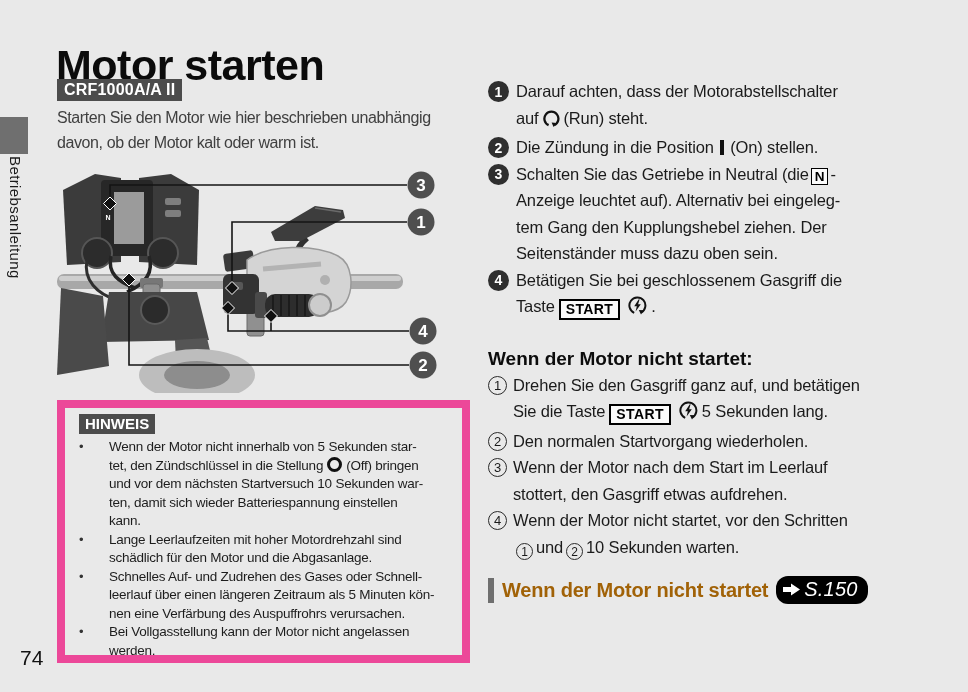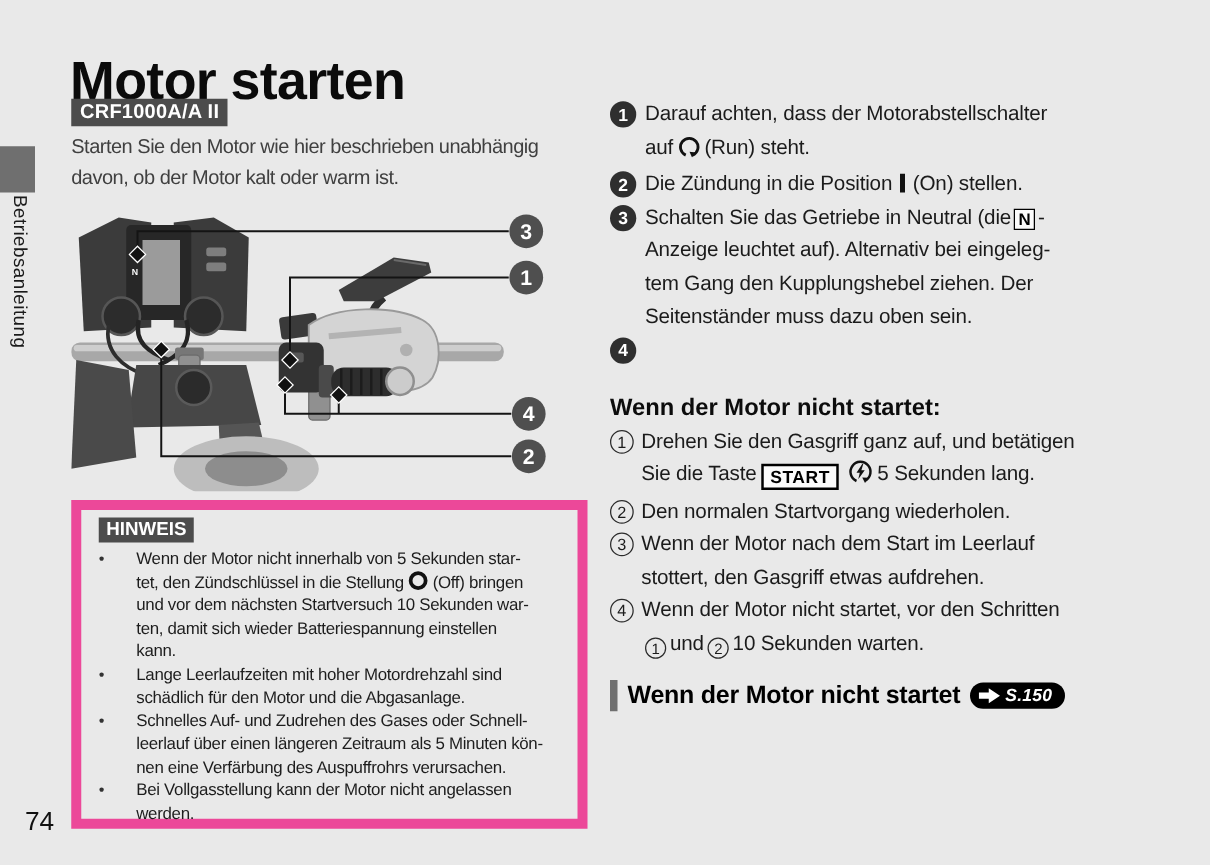--- a/index.html
+++ b/index.html
@@ -68,27 +68,27 @@
   .restart-heading { margin:25px 0 2px 0; font-size:19px; font-weight:bold; color:#0c0c0c; }
   .rstep-num {
     flex:0 0 19px; width:19px; height:19px; border-radius:50%;
     border:1.5px solid #2a2a2a; box-sizing:border-box; background:transparent;
     color:#1b1b1b; font-size:13px;
     display:flex; align-items:center; justify-content:center;
     margin:4px 6px 0 0;
   }
   .ref-row { margin-top:16px; display:flex; align-items:center; }
   .ref-bar { width:6px; height:25px; background:#6f6f6f; margin-right:8px; }
-  .ref-label { font-size:20px; font-weight:bold; color:#000000; letter-spacing:-0.2px; }
+  .ref-label { font-size:20px; font-weight:bold; color:#a16207; letter-spacing:-0.2px; }
   .ref-pill {
     margin-left:8px; background:#000; color:#fff; border-radius:12px;
     display:inline-flex; align-items:center; padding:2px 10px 3px 7px; cursor:pointer;
   }
   .ref-pill .arrow { margin-right:4px; display:inline-flex; }
-  .ref-pill .ref-text { font-size:14px; font-weight:bold; font-style:italic; letter-spacing:0.2px; }
+  .ref-pill .ref-text { font-size:20px; font-weight:normal; font-style:italic; letter-spacing:0.2px; }
 
   
   .n-badge {
     display:inline-block; border:1.5px solid #000; background:#fbfbfb;
     font-weight:bold; font-size:13.5px; line-height:15px; padding:0 3px;
     margin:0 2px; vertical-align:-1px; color:#000;
   }
   .start-badge {
     display:inline-block; border:2px solid #000; background:#fbfbfb;
     font-weight:bold; font-size:14px; line-height:17px; padding:0 5px;
@@ -245,20 +245,26 @@
   <div class="step">
     <span class="step-num-badge">3</span>
     <div class="step-text"><span>Schalten Sie das Getriebe in Neutral (die</span><span class="n-badge">N</span><span>-
 Anzeige leuchtet auf). Alternativ bei eingeleg-
 tem Gang den Kupplungshebel ziehen. Der
 Seitenständer muss dazu oben sein.</span></div>
   </div>
 
   <div class="step">
     <span class="step-num-badge">4</span>
+    <div class="step-text"><span>Betätigen Sie bei geschlossenem Gasgriff die
+Taste</span><span class="start-badge">START</span><span class="icon-starter"><svg width="19" height="19" viewBox="0 0 19 19">
+            <path d="M6.2,16.8 A8 8 0 1 1 13.2,16.5" fill="none" stroke="#111" stroke-width="2"></path>
+            <path d="M10.8,13.9 l5,0.3 -2.8,4.2 z" fill="#111"></path>
+            <path d="M10.8,3.2 L6.2,10.2 h2.6 L7.6,15.4 L12.8,8.2 h-2.7 l1.5,-5 z" fill="#111"></path>
+          </svg></span><span>.</span></div>
   </div>
 
   <div class="restart-heading">Wenn der Motor nicht startet:</div>
 
   <div class="step">
     <span class="rstep-num">1</span>
     <div class="step-text"><span>Drehen Sie den Gasgriff ganz auf, und betätigen
 Sie die Taste</span><span class="start-badge">START</span><span class="icon-starter"><svg width="19" height="19" viewBox="0 0 19 19">
             <path d="M6.2,16.8 A8 8 0 1 1 13.2,16.5" fill="none" stroke="#111" stroke-width="2"></path>
             <path d="M10.8,13.9 l5,0.3 -2.8,4.2 z" fill="#111"></path>

